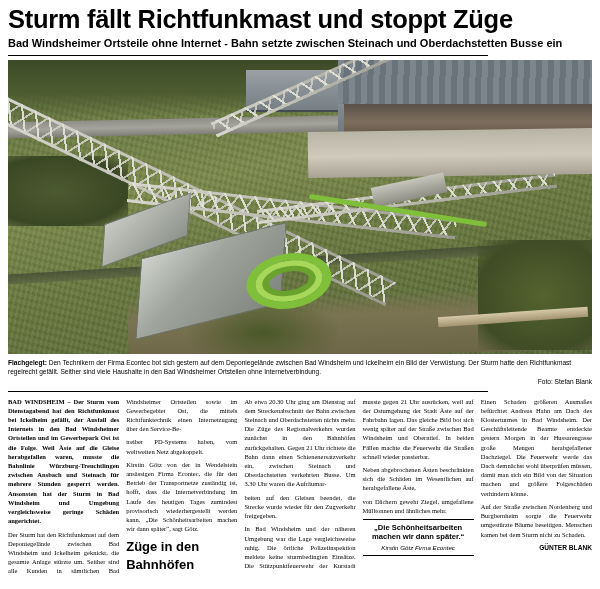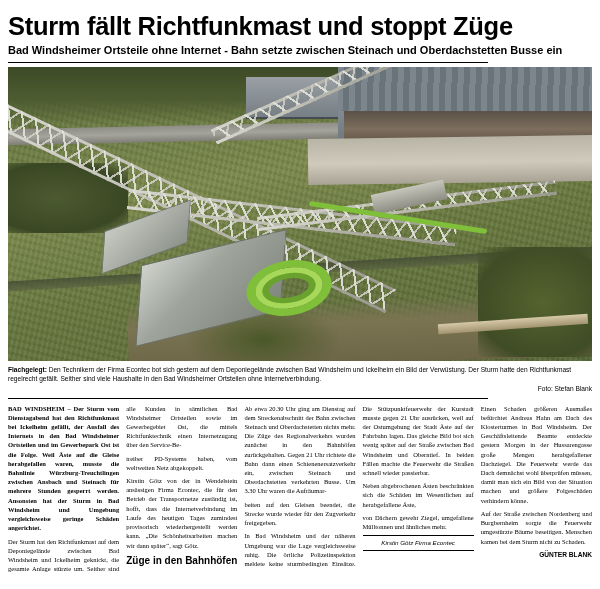--- a/index.html
+++ b/index.html
@@ -8,21 +8,21 @@
     width: 600px;
     height: 589px;
     background: #ffffff;
     font-family: "Liberation Serif", serif;
     color: #000000;
     overflow: hidden;
   }
   .page {
     width: 496px;
     height: 589px;
-    padding: 13px 8px 0 8px;
+    padding: 6px 8px 0 8px;
     position: relative;
   }
   .headline {
     font-family: "Liberation Sans", sans-serif;
     font-weight: bold;
     font-size: 25.5px;
     line-height: 1.05;
     letter-spacing: -0.3px;
     margin: 0 0 4px 0;
     white-space: nowrap;
@@ -231,23 +231,23 @@
     line-height: 1.42;
     text-align: justify;
     hyphens: auto;
   }
   .cols p { margin: 0 0 4px 0; }
   .cols p.first { text-indent: 0; }
   .lead { font-weight: bold; }
   .subhd {
     font-family: "Liberation Sans", sans-serif;
     font-weight: bold;
-    font-size: 10px;
+    font-size: 13px;
     margin: 3px 0 19px 0;
-    text-align: right;
+    text-align: left;
   }
   .quote-box {
     border-top: 1px solid #000;
     border-bottom: 1px solid #000;
     padding: 3px 0 3px 0;
     margin: 4px 0 4px 0;
     text-align: center;
   }
   .quote-text {
     font-family: "Liberation Sans", sans-serif;
@@ -342,20 +342,21 @@
     <p>Kirstin Götz von der in Wendelstein ansässigen Firma Econtec, die für den Betrieb der Transportnetze zuständig ist, hofft, dass die Internetverbindung im Laufe des heutigen Tages zumindest provisorisch wiederhergestellt werden kann. „Die Schönheitsarbeiten machen wir dann später“, sagt Götz.</p>
     <div class="subhd">Züge in den Bahnhöfen</div>
     <p>Ab etwa 20.30 Uhr ging am Dienstag auf dem Streckenabschnitt der Bahn zwischen Steinach und Oberdachstetten nichts mehr. Die Züge des Regionalverkehrs wurden zunächst in den Bahnhöfen zurückgehalten. Gegen 21 Uhr richtete die Bahn dann einen Schienenersatzverkehr ein, zwischen Steinach und Oberdachstetten verkehrten Busse. Um 3.30 Uhr waren die Aufräumar-</p>
 
     <p>beiten auf den Gleisen beendet, die Strecke wurde wieder für den Zugverkehr freigegeben.</p>
     <p>In Bad Windsheim und der näheren Umgebung war die Lage vergleichsweise ruhig. Die örtliche Polizeiinspektion meldete keine sturmbedingten Einsätze. Die Stützpunktfeuerwehr der Kurstadt musste gegen 21 Uhr ausrücken, weil auf der Ostumgehung der Stadt Äste auf der Fahrbahn lagen. Das gleiche Bild bot sich wenig später auf der Straße zwischen Bad Windsheim und Oberntief. In beiden Fällen machte die Feuerwehr die Straßen schnell wieder passierbar.</p>
     <p>Neben abgebrochenen Ästen beschränkten sich die Schäden im Wesentlichen auf herabgefallene Äste,</p>
 
     <p>von Dächern geweht Ziegel, umgefallene Mülltonnen und ähnliches mehr.</p>
     <div class="quote-box">
+      <div class="quote-text">„Die Schönheitsarbeiten machen wir dann später.“</div>
       <div class="quote-name">Kirstin Götz
 Firma Econtec</div>
     </div>
     <p>Einen Schaden größeren Ausmaßes befürchtet Andreas Hahn am Dach des Klosterturmes in Bad Windsheim. Der Geschäftsleitende Beamte entdeckte gestern Morgen in der Hussarengasse große Mengen herabgefallener Dachziegel. Die Feuerwehr werde das Dach demnächst wohl überprüfen müssen, damit man sich ein Bild von der Situation machen und größere Folgeschäden verhindern könne.</p>
 
     <p>Auf der Straße zwischen Nordenberg und Burgbernheim sorgte die Feuerwehr umgestürzte Bäume beseitigen. Menschen kamen bei dem Sturm nicht zu Schaden.</p>
     <div class="byline">GÜNTER BLANK</div>
   </div>
 
 </div>

